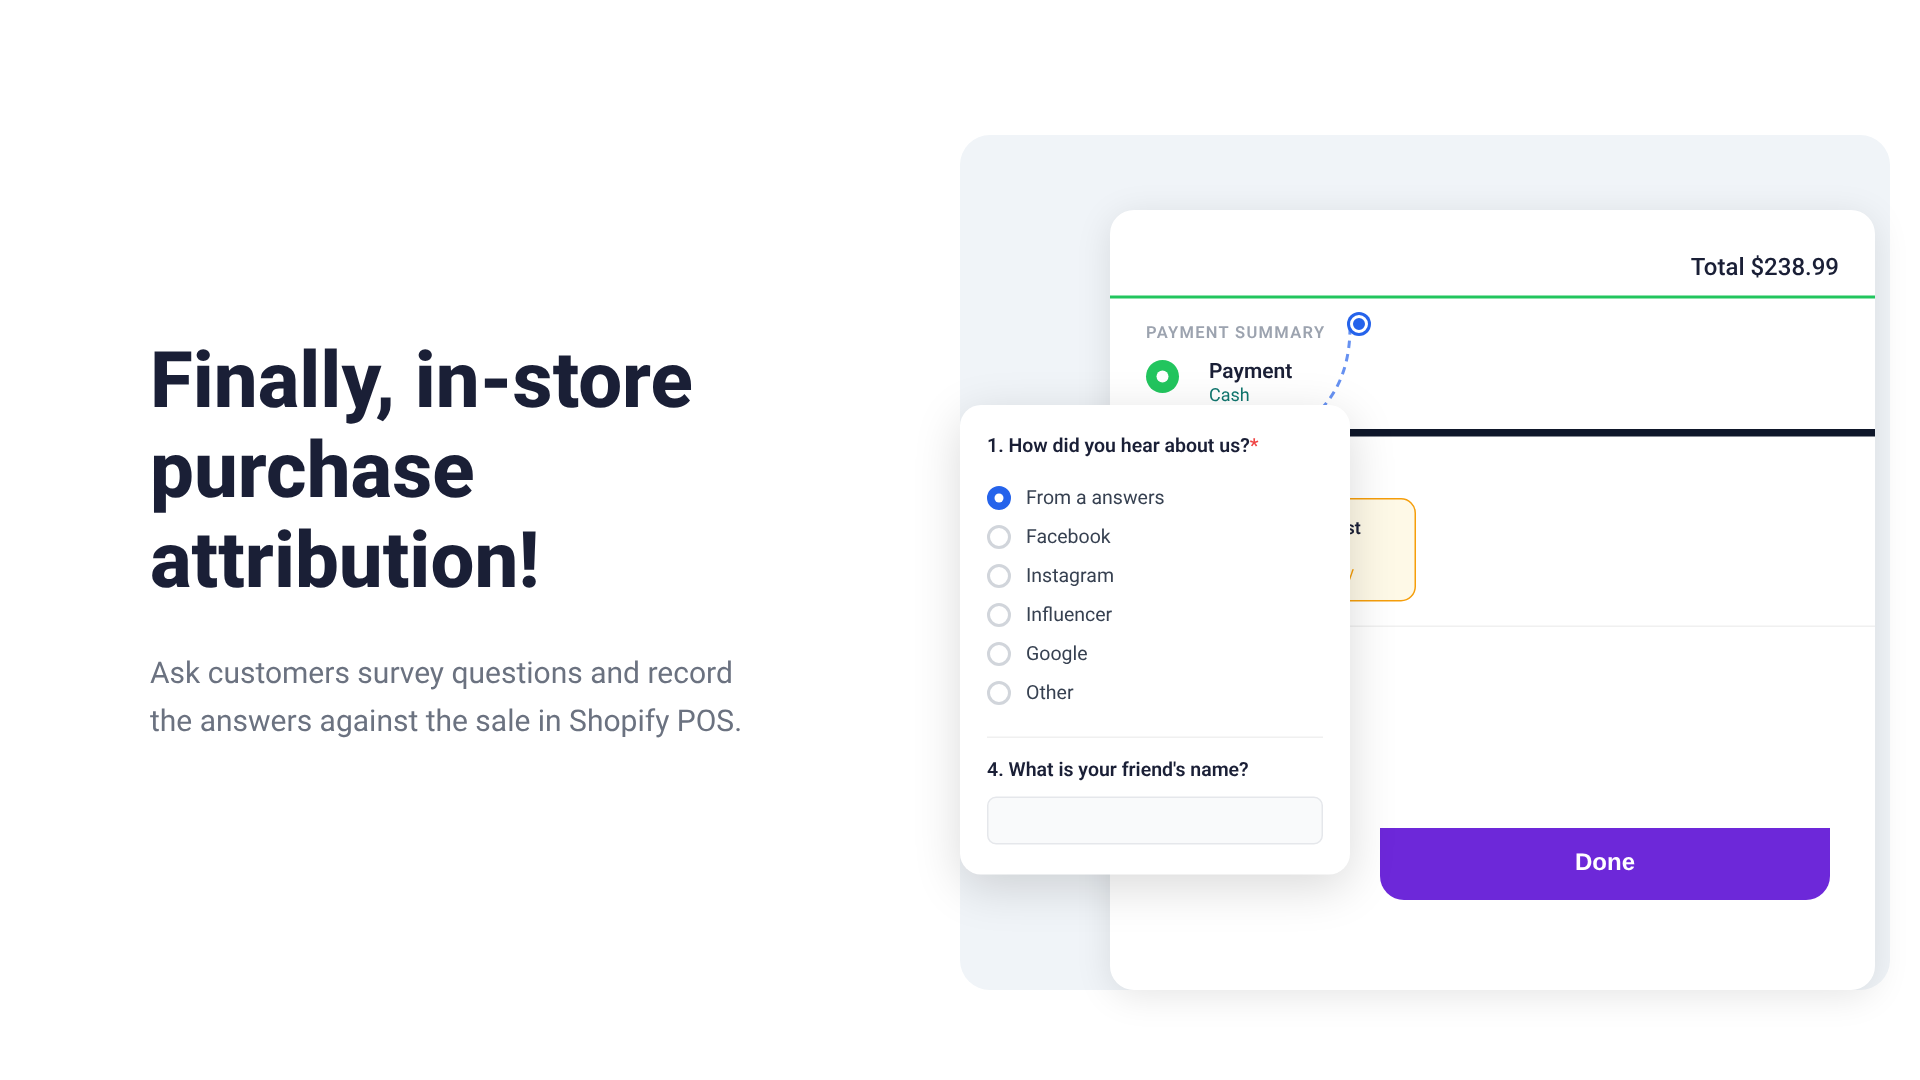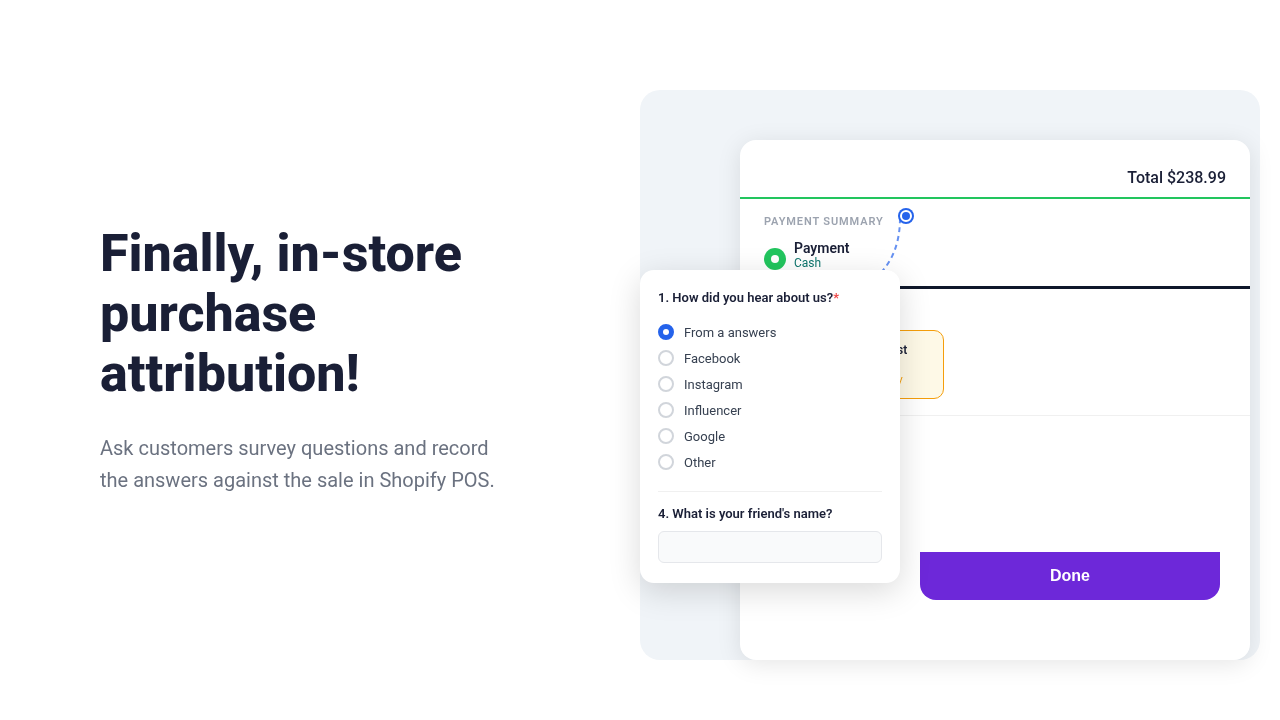--- a/index.html
+++ b/index.html
@@ -75,36 +75,36 @@
     }
 
     .total-text {
       font-size: 16px;
       color: #1a1f36;
       font-weight: 500;
     }
 
     .receipt-section {
       padding: 16px 24px;
-      border-bottom: 3px solid #0f172a;
+      border-bottom: 5px solid #0f172a;
     }
 
     .section-label {
       font-size: 11px;
       font-weight: 600;
       color: #9ca3af;
       letter-spacing: 0.08em;
       text-transform: uppercase;
       margin-bottom: 12px;
     }
 
     .payment-row {
       display: flex;
-      align-items: flex-end;
-      gap: 8px;
+      align-items: flex-start;
+      gap: 20px;
     }
 
     .payment-dot {
       width: 22px;
       height: 22px;
       background: #22c55e;
       border-radius: 50%;
       display: flex;
       align-items: center;
       justify-content: center;

